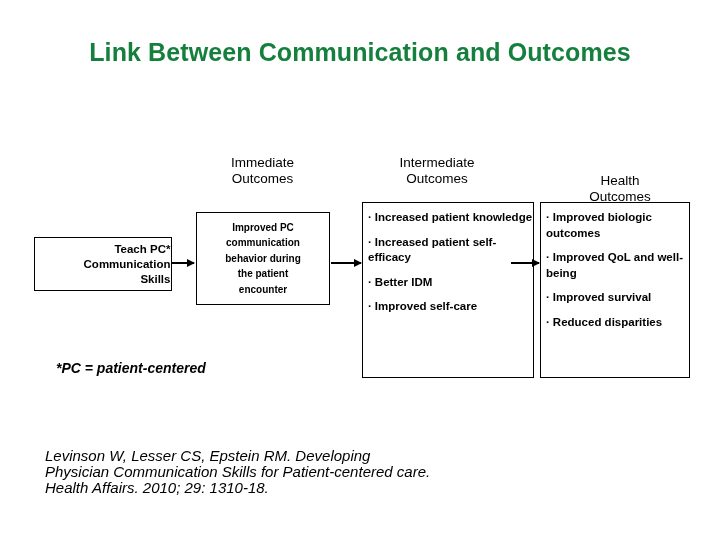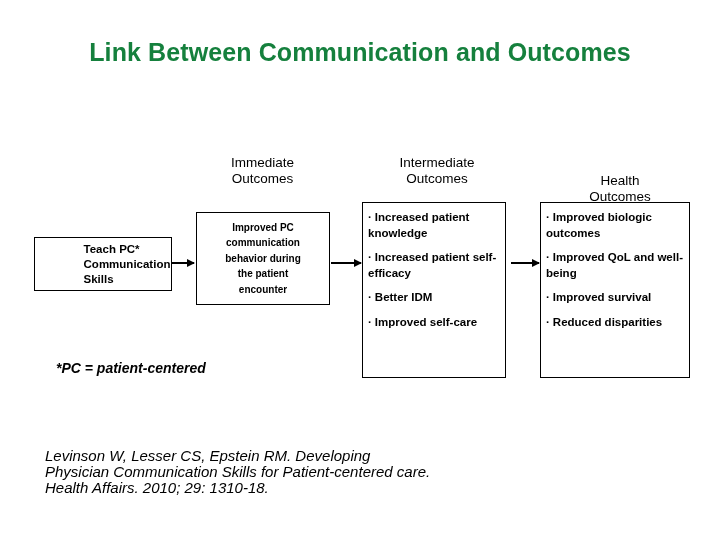--- a/index.html
+++ b/index.html
@@ -50,21 +50,21 @@
     box-sizing: border-box;
     background: #ffffff;
   }
 
   #box-teach {
     left: 34px;  top: 237px;
     width: 138px; height: 54px;
     display: flex; align-items: center; justify-content: center;
   }
   #box-teach .box-text {
-    text-align: left;
+    text-align: right;
     font-size: 11.5px;
     font-weight: bold;
     line-height: 15px;
     margin-left: 48px;
   }
 
   #box-improved {
     left: 196px; top: 212px;
     width: 134px; height: 93px;
     display: flex; align-items: center; justify-content: center;
@@ -72,21 +72,21 @@
   #box-improved .box-text {
     text-align: center;
     font-size: 10px;
     font-weight: bold;
     line-height: 15.5px;
     padding: 0 4px;
   }
 
   #box-intermediate {
     left: 362px; top: 202px;
-    width: 144px; height: 176px;
+    width: 172px; height: 176px;
     padding: 7px 0 0 5px;
   }
   #box-health {
     left: 540px; top: 202px;
     width: 150px; height: 176px;
     padding: 7px 0 0 5px;
   }
 
   .bullet-item {
     font-size: 11.5px;

